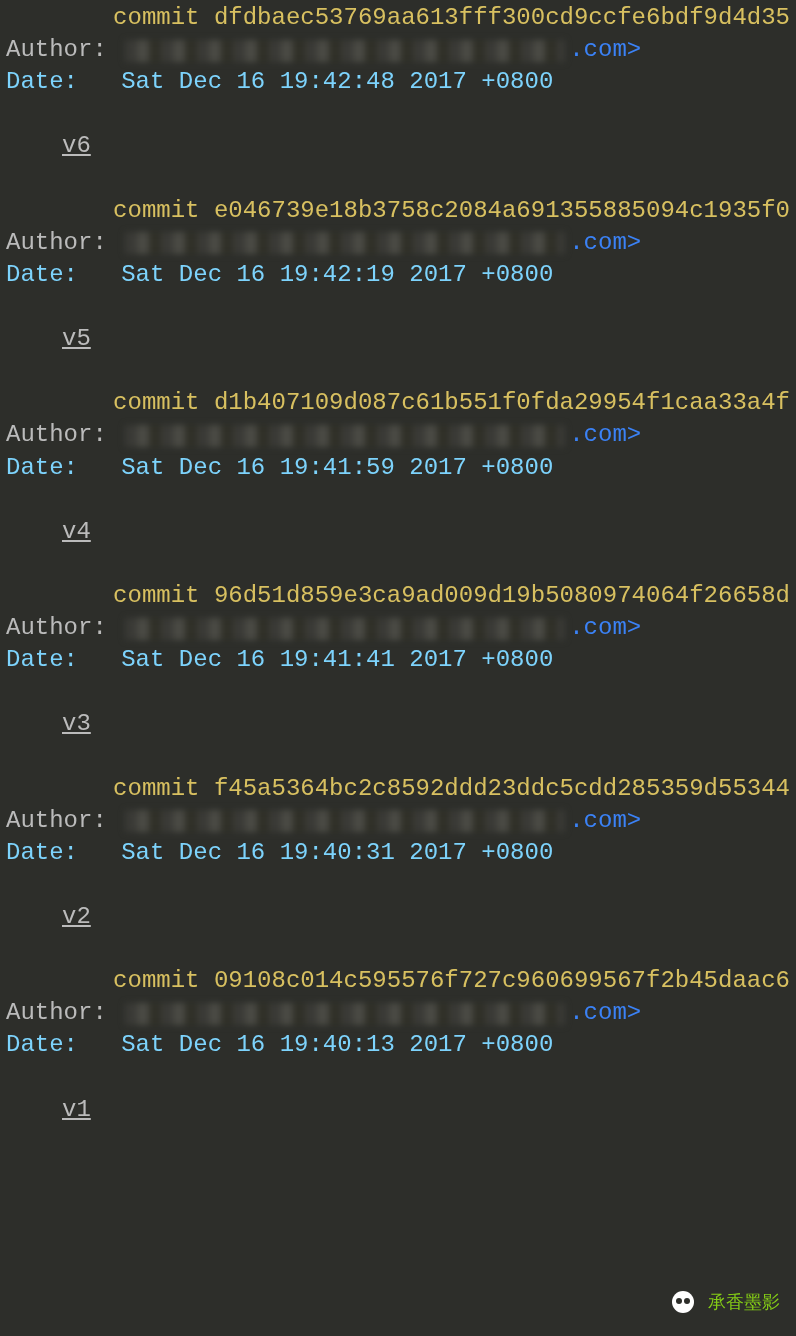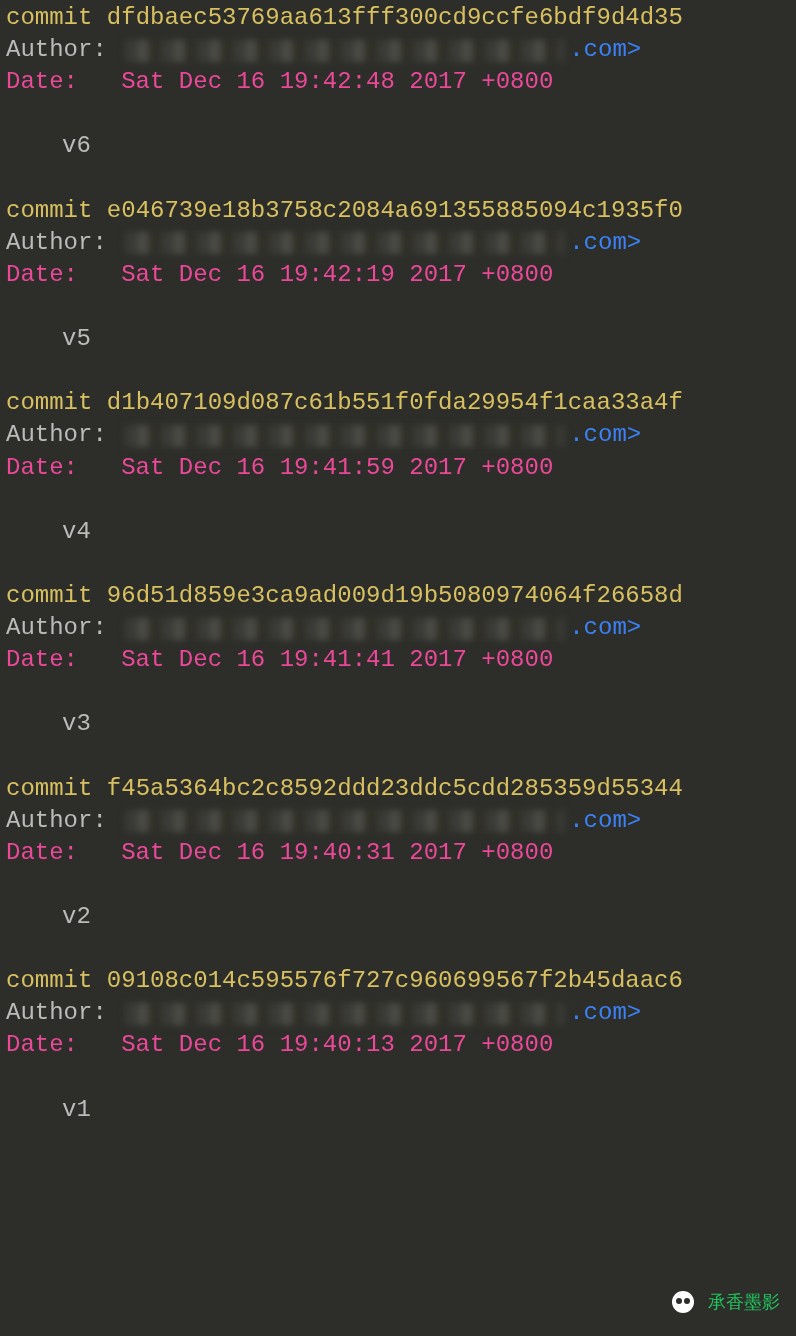--- a/index.html
+++ b/index.html
@@ -14,27 +14,29 @@
     color: #cccccc;
     overflow: hidden;
     position: relative;
   }
   .log {
     padding: 2px 6px 0 6px;
     white-space: pre;
   }
   .commit-line {
     color: #d8c060;
+    text-align: right;
   }
   .meta-line {
-    color: #ec4899;
+    color: #7dd3fc;
   }
   .message-line {
     color: #bbbbbb;
     padding-left: 56px;
+    text-decoration: underline;
   }
   .label {
     display: inline-block;
   }
   .hash-val, .date-val {
     color: inherit;
   }
   .author-line {
     color: #bbbbbb;
   }
@@ -57,21 +59,21 @@
   .blank {
     height: 32px;
   }
   .watermark {
     position: absolute;
     right: 16px;
     bottom: 22px;
     display: flex;
     align-items: center;
     gap: 14px;
-    color: #22c55e;
+    color: #84cc16;
     font-family: sans-serif;
     font-size: 18px;
   }
   .wm-icon {
     width: 22px;
     height: 22px;
     background: #ffffff;
     border-radius: 50%;
     position: relative;
     display: inline-block;

